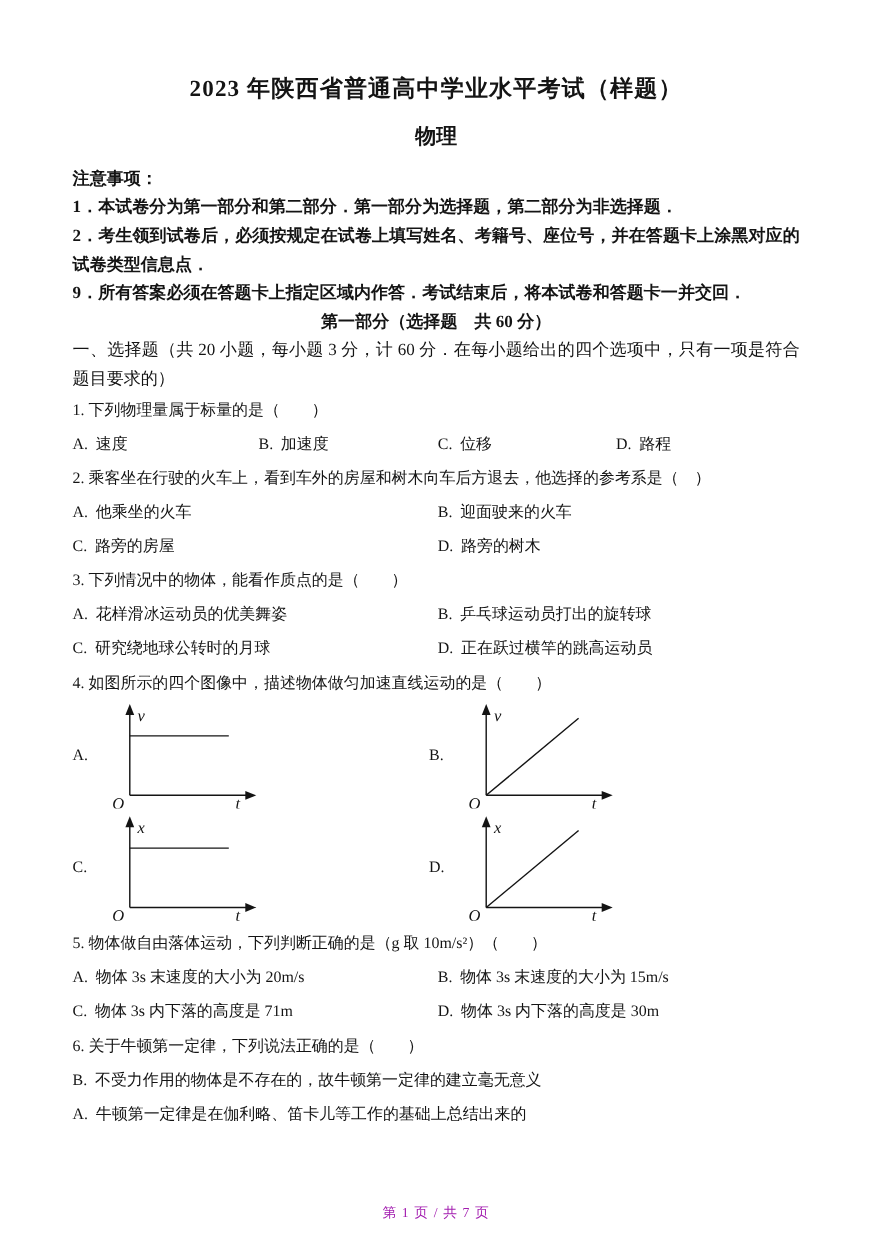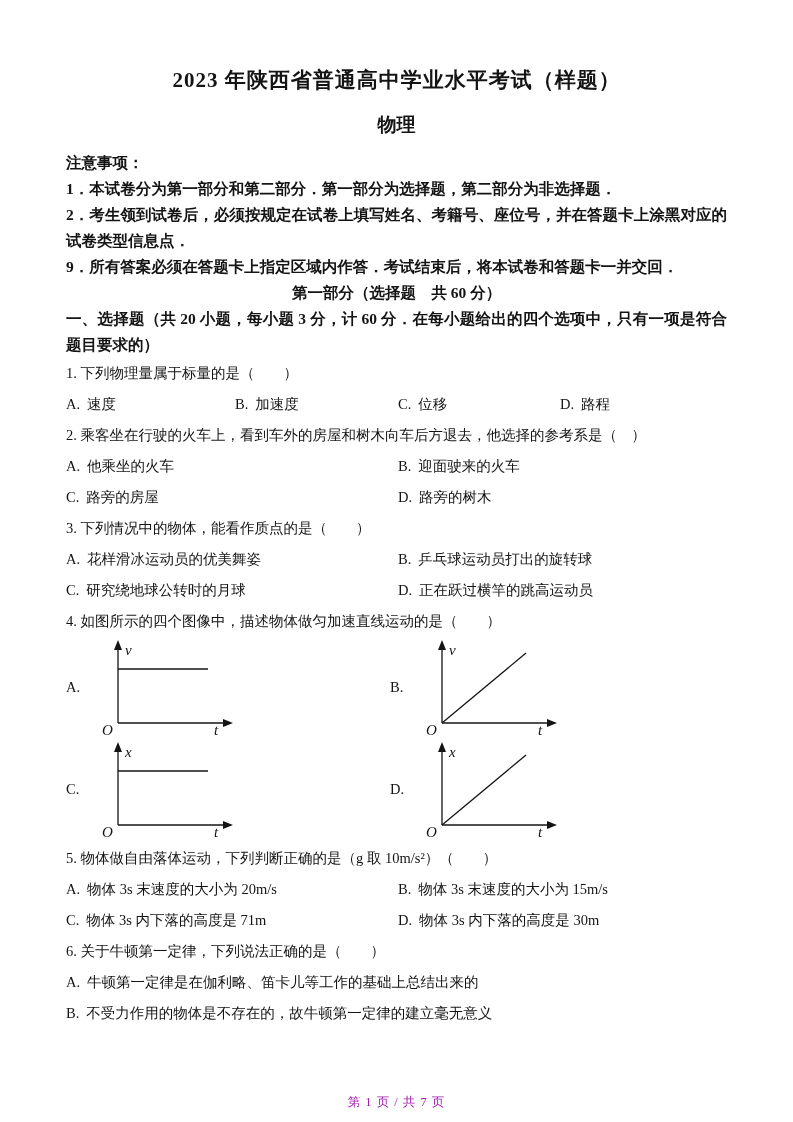--- a/index.html
+++ b/index.html
@@ -19,21 +19,21 @@
   }
   .subject {
     font-size:19px; font-weight:bold; text-align:center;
     margin:18px 0 0 0; line-height:26px;
   }
 
   .notice-heading { font-size:15.5px; font-weight:bold; line-height:26px; margin-top:12px; }
   .notice-item    { font-size:15.5px; font-weight:bold; line-height:26px; text-align:justify; }
 
   .section-heading { font-size:15.5px; font-weight:bold; text-align:center; line-height:26px; }
-  .section-intro   { font-size:15.5px; font-weight:bold; line-height:26px; text-align:justify; }
+  .section-intro   { font-size:15.5px; font-weight:normal; line-height:26px; text-align:justify; }
 
   .q-text  { font-size:14.5px; line-height:31px; }
   .opt-row { display:grid; font-size:14.5px; line-height:31px; }
   .row-4   { grid-template-columns:169px 163px 162px 1fr; }
   .row-2   { grid-template-columns:332px 1fr; }
   .row-1   { grid-template-columns:1fr; }
   .opt-label { margin-right:7px; }
 
   .graph-row { display:flex; align-items:center; margin:2px 0 6px 0; }
   .graph     { display:flex; align-items:center; }
@@ -160,21 +160,21 @@
     <span class="opt"><span class="opt-label">A.</span><span>物体 3s 末速度的大小为 20m/s</span></span>
     <span class="opt"><span class="opt-label">B.</span><span>物体 3s 末速度的大小为 15m/s</span></span>
   </div>
   <div class="opt-row row-2">
     <span class="opt"><span class="opt-label">C.</span><span>物体 3s 内下落的高度是 71m</span></span>
     <span class="opt"><span class="opt-label">D.</span><span>物体 3s 内下落的高度是 30m</span></span>
   </div>
 
   <div class="q-text">6. 关于牛顿第一定律，下列说法正确的是（　　）</div>
   <div class="opt-row row-1">
-    <span class="opt"><span class="opt-label">A.</span><span>牛顿第一定律是在伽利略、笛卡儿等工作的基础上总结出来的</span></span>
+    <span class="opt"><span class="opt-label">B.</span><span>不受力作用的物体是不存在的，故牛顿第一定律的建立毫无意义</span></span>
   </div>
   <div class="opt-row row-1">
-    <span class="opt"><span class="opt-label">B.</span><span>不受力作用的物体是不存在的，故牛顿第一定律的建立毫无意义</span></span>
+    <span class="opt"><span class="opt-label">A.</span><span>牛顿第一定律是在伽利略、笛卡儿等工作的基础上总结出来的</span></span>
   </div>
 
 </div>
 
 <div class="footer">第 1 页 / 共 7 页</div>
 
 </body></html>

